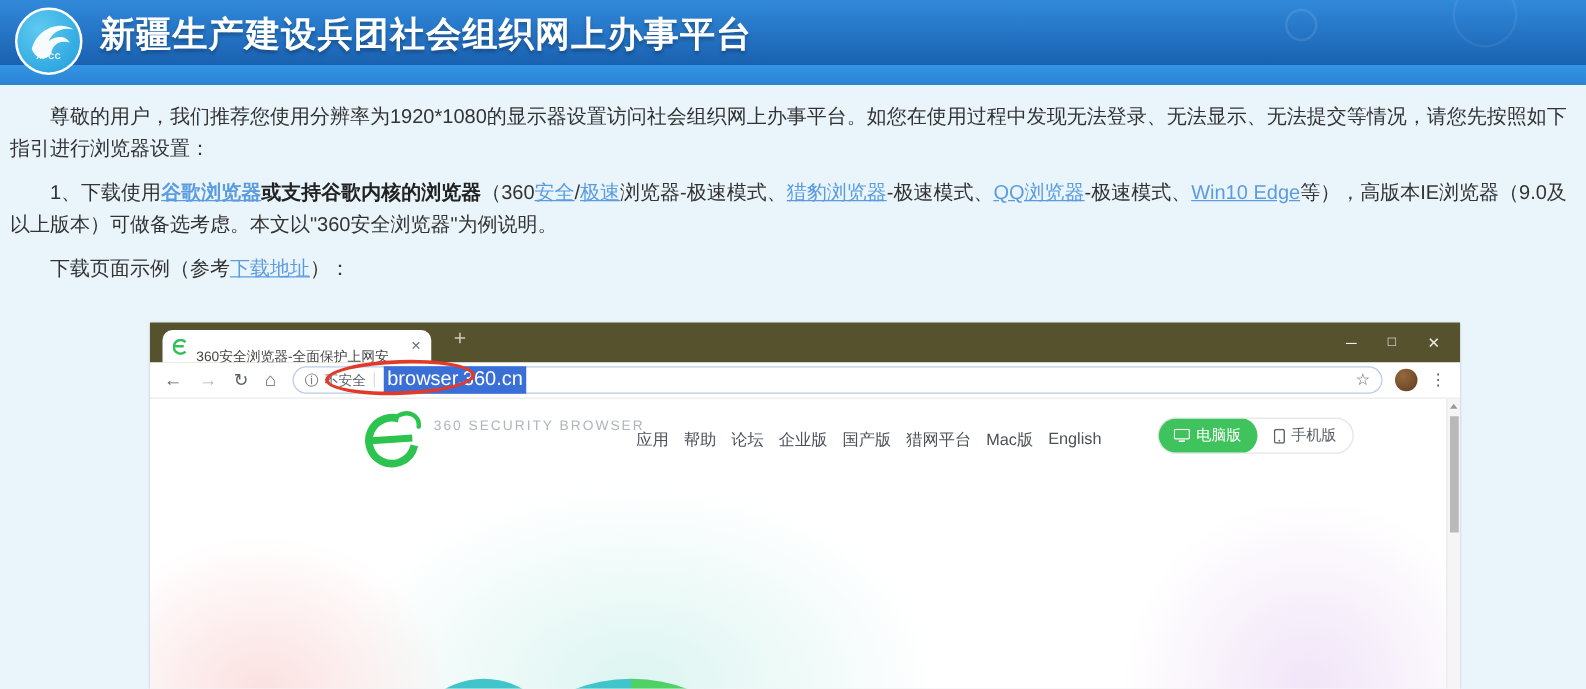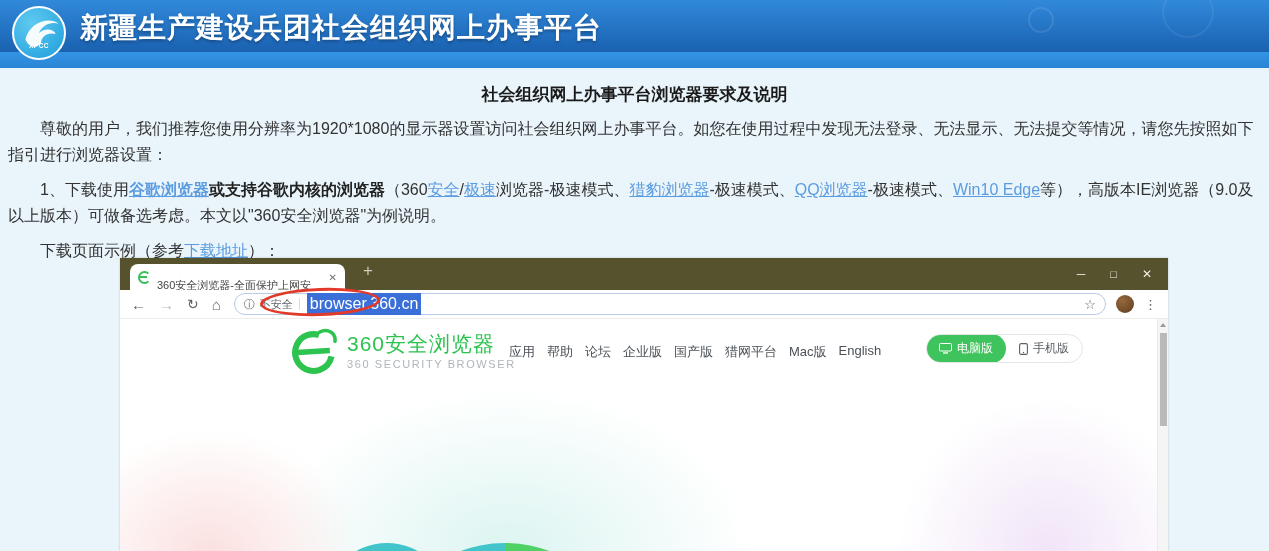--- a/index.html
+++ b/index.html
@@ -128,21 +128,20 @@
   <div class="xpcc-logo">
     <svg width="50" height="50" viewBox="0 0 48 48">
       <path d="M10 30 C14 14 32 8 42 15 C33 13 26 17 23 24 C29 19 37 20 39 25 C31 23 26 27 25 33 C21 40 13 38 10 30 Z" fill="#ffffff" opacity="0.95"></path>
     </svg>
     <span class="xpcc-text">XPCC</span>
   </div>
   <h1 class="page-title">新疆生产建设兵团社会组织网上办事平台</h1>
 </header>
 
 <main class="doc">
-  <div class="article-title">社会组织网上办事平台浏览器要求及说明</div>
 
   <p>尊敬的用户，我们推荐您使用分辨率为1920*1080的显示器设置访问社会组织网上办事平台。如您在使用过程中发现无法登录、无法显示、无法提交等情况，请您先按照如下指引进行浏览器设置：</p>
 
   <p><span>1、下载使用</span><a class="bold-link">谷歌浏览器</a><span class="bold">或支持谷歌内核的浏览器</span><span>（360</span><a>安全</a><span>/</span><a>极速</a><span>浏览器-极速模式、</span><a>猎豹浏览器</a><span>-极速模式、</span><a>QQ浏览器</a><span>-极速模式、</span><a>Win10 Edge</a><span>等），高版本IE浏览器（9.0及以上版本）可做备选考虑。本文以"360安全浏览器"为例说明。</span></p>
 
   <p><span>下载页面示例（参考</span><a>下载地址</a><span>）：</span></p>
 </main>
 
 <div class="shot">
 
@@ -185,21 +184,20 @@
     <div class="glow right"></div>
 
     <div class="logo360">
       <svg width="47" height="47" viewBox="0 0 46 46">
         <circle cx="23" cy="24" r="18" fill="none" stroke="#2cc34f" stroke-width="6" stroke-dasharray="86 27" stroke-dashoffset="-10" transform="rotate(-20 23 24)"></circle>
         <path d="M7 24 L39 22" stroke="#2cc34f" stroke-width="5.5"></path>
         <path d="M29 4 C37 0 45 5 44 13" fill="none" stroke="#2cc34f" stroke-width="3.5" stroke-linecap="round"></path>
       </svg>
     </div>
     <div class="brand">
-      <div class="brand-cn">360安全浏览器</div>
       <div class="brand-en">360 SECURITY BROWSER</div>
     </div>
 
     <nav class="nav360">
       <span>应用</span>
       <span>帮助</span>
       <span>论坛</span>
       <span>企业版</span>
       <span>国产版</span>
       <span>猎网平台</span>

